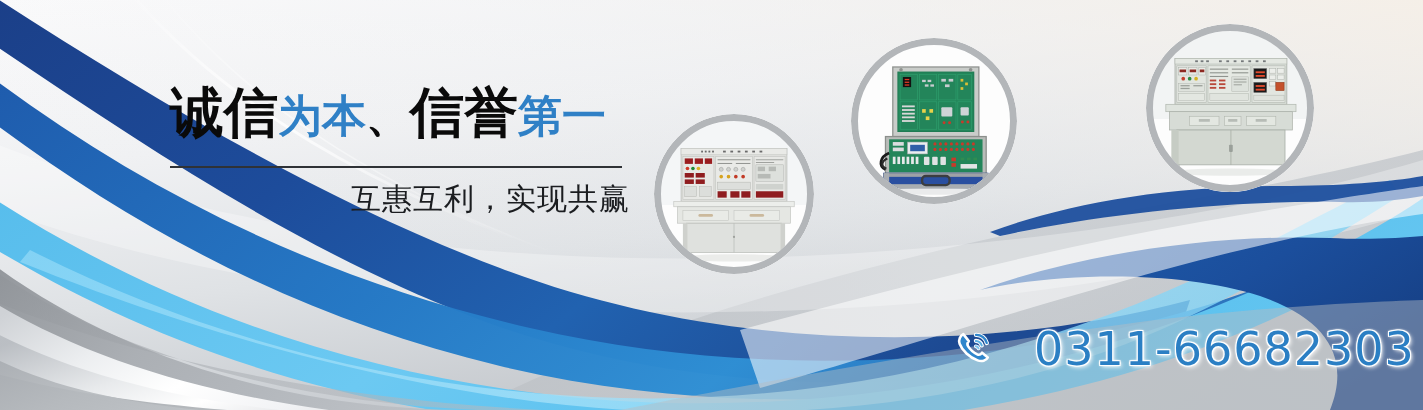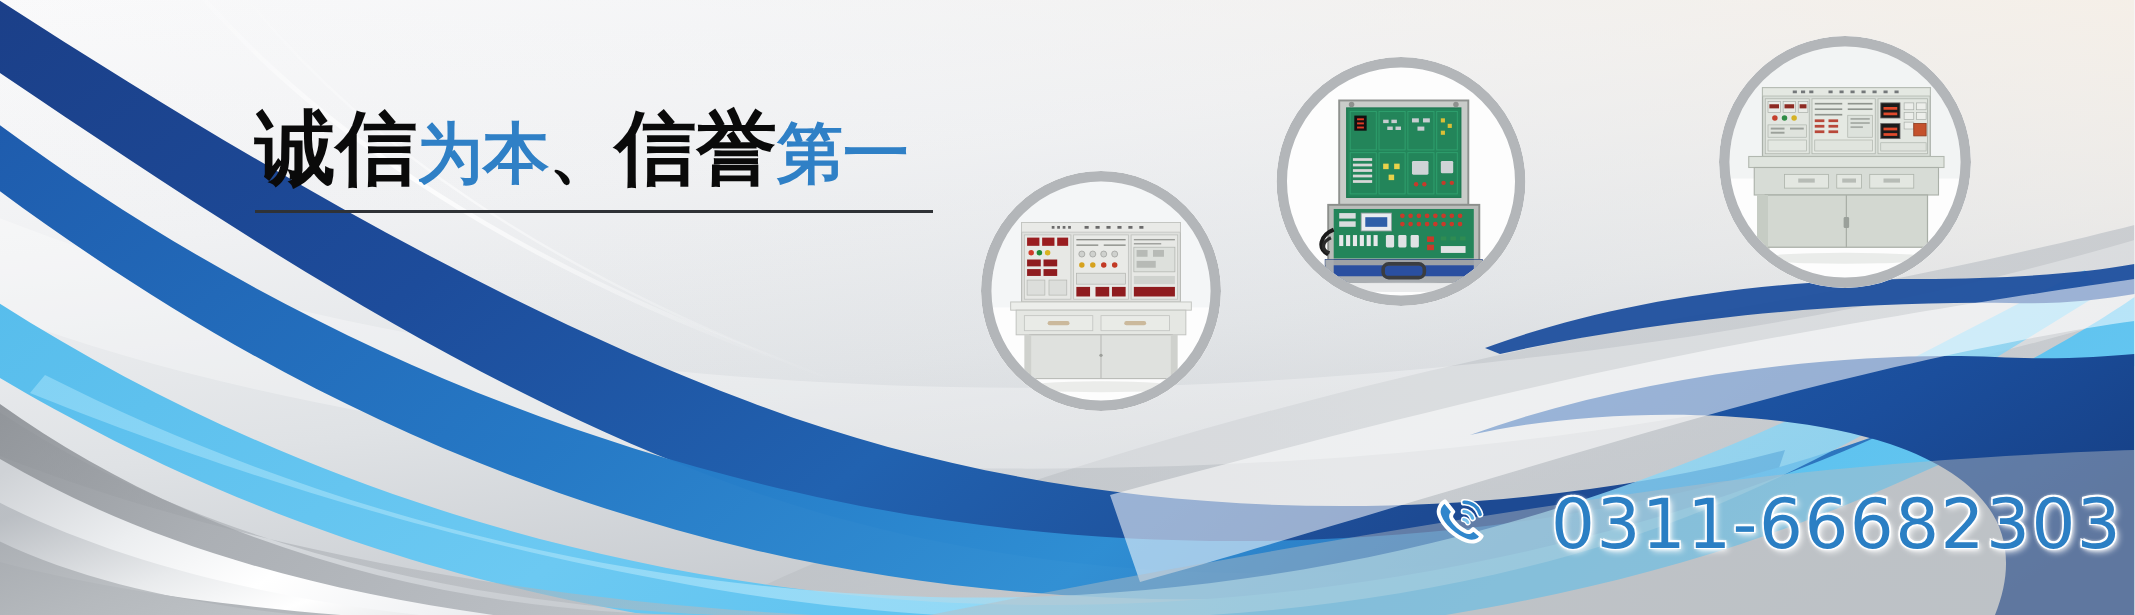--- a/index.html
+++ b/index.html
@@ -42,21 +42,21 @@
 
   
   #headline-block{
     position:absolute;
     left:170px; top:68px;
     width:460px;
   }
   #headline{
     margin:0;
     font-size:54px;
-    line-height:62px;
+    line-height:89px;
     font-weight:bold;
     color:#0a0a0a;
     white-space:nowrap;
     letter-spacing:0px;
     text-align:left;
   }
   #headline .accent{color:#2f80c6;font-size:44px;}
   #headline .punct{color:#0a0a0a;font-size:44px;}
   #rule{
     margin:6px 0 0 0;
@@ -228,20 +228,21 @@
 
     <path d="M740,330 C880,292 1040,250 1200,222 C1300,204 1380,192 1423,186
              L1423,214 C1350,224 1230,250 1120,282 C980,322 860,360 760,388 Z" fill="#ffffff" opacity="0.55"></path>
 
     <path d="M1423,300 L1423,410 L620,410 C760,382 960,346 1140,322 C1250,308 1360,302 1423,300 Z" fill="#b9bdc2" opacity="0.45"></path>
   </svg>
 
   <div id="headline-block">
     <h1 id="headline"><span>诚信</span><span class="accent">为本</span><span class="punct">、</span><span>信誉</span><span class="accent">第一</span></h1>
     <div id="rule"></div>
+    <p id="subtitle">互惠互利，实现共赢</p>
   </div>
 
   <div class="circle" id="circle-1">
     <div class="photo">
       <svg class="product" viewBox="0 0 160 160">
         <rect x="0" y="0" width="160" height="160" fill="#fdfdfd"></rect>
         <rect x="0" y="0" width="160" height="92" fill="#f4f6f7"></rect>
 
         <rect x="22" y="30" width="116" height="58" fill="#dfe0dd" stroke="#b8bab6" stroke-width="0.8"></rect>
         <rect x="22" y="30" width="116" height="7" fill="#e9eae7" stroke="#c2c4c0" stroke-width="0.6"></rect>

